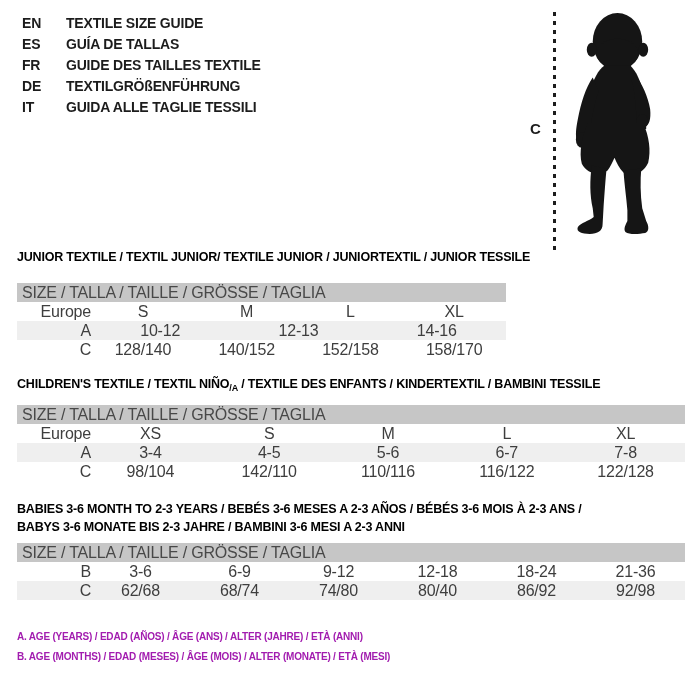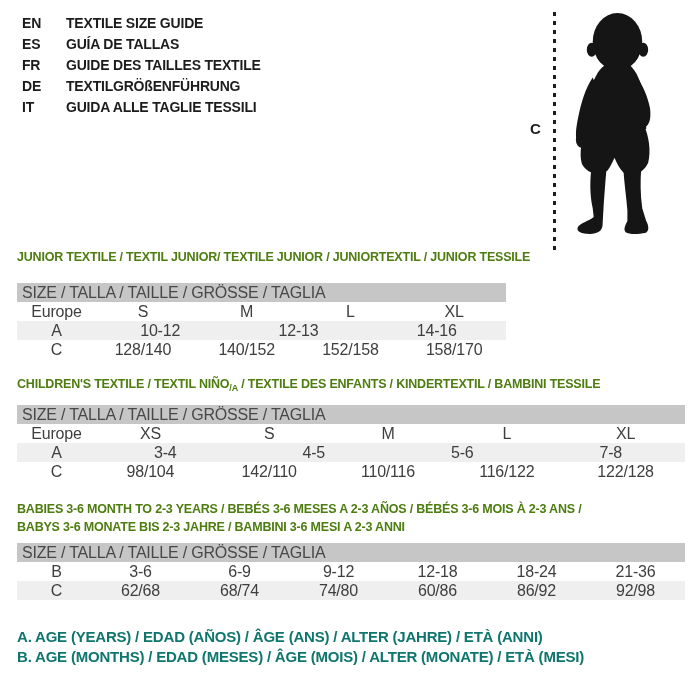--- a/index.html
+++ b/index.html
@@ -14,35 +14,35 @@
   .lang-code{width:44px;}
   
   .figure{position:absolute;left:528px;top:8px;width:165px;height:245px;}
   .measure-label{position:absolute;left:2px;top:112px;font-size:15px;font-weight:700;color:#1c1c1c;}
   .measure-line{
     position:absolute;left:25px;top:4px;width:3px;height:240px;
     background:repeating-linear-gradient(to bottom,#1c1c1c 0px,#1c1c1c 4px,transparent 4px,transparent 9px);
   }
   .toddler-svg{position:absolute;left:35px;top:2px;}
   
-  .sec-title{position:absolute;left:17px;font-size:12.5px;font-weight:700;color:#4d7c0f;white-space:nowrap;}
+  .sec-title{position:absolute;left:17px;font-size:12.5px;font-weight:700;color:#000000;white-space:nowrap;}
   .sec-title .subscr{font-size:9px;vertical-align:-3px;}
   .sec-title.two-line{line-height:18px;white-space:normal;width:580px;}
   
   .size-table{position:absolute;left:17px;font-size:16px;color:#3e3e3e;}
   .t-junior{top:283px;width:489px;}
   .t-children{top:405px;width:668px;}
   .t-babies{top:543px;width:668px;}
   .st-header{height:19px;line-height:19px;background:#c6c6c6;color:#484848;padding-left:5px;box-sizing:border-box;}
   .st-row{display:flex;height:19px;line-height:19px;}
   .st-row.alt{background:#efefef;}
-  .st-label{width:74px;padding-left:5px;box-sizing:border-box;text-align:center;}
+  .st-label{width:74px;padding-left:5px;box-sizing:border-box;text-align:right;}
   .st-cell{flex:1;text-align:center;}
   
-  .footnotes{position:absolute;left:17px;top:627px;font-size:15px;font-weight:700;color:#0f766e;}
+  .footnotes{position:absolute;left:17px;top:627px;font-size:10px;font-weight:700;color:#a21caf;}
   .footnote{height:20px;line-height:20px;white-space:nowrap;}
 </style>
 </head>
 <body>
 
 <div class="lang-list">
   <div class="lang-row">
     <span class="lang-code">EN</span>
     <span class="lang-label">TEXTILE SIZE GUIDE</span>
   </div>
@@ -119,20 +119,21 @@
     <span class="st-cell">S</span>
     <span class="st-cell">M</span>
     <span class="st-cell">L</span>
     <span class="st-cell">XL</span>
   </div>
   <div class="st-row alt">
     <span class="st-label">A</span>
     <span class="st-cell">3-4</span>
     <span class="st-cell">4-5</span>
     <span class="st-cell">5-6</span>
+    <span class="st-cell">6-7</span>
     <span class="st-cell">7-8</span>
   </div>
   <div class="st-row">
     <span class="st-label">C</span>
     <span class="st-cell">98/104</span>
     <span class="st-cell">142/110</span>
     <span class="st-cell">110/116</span>
     <span class="st-cell">116/122</span>
     <span class="st-cell">122/128</span>
   </div>
@@ -151,21 +152,21 @@
     <span class="st-cell">9-12</span>
     <span class="st-cell">12-18</span>
     <span class="st-cell">18-24</span>
     <span class="st-cell">21-36</span>
   </div>
   <div class="st-row alt">
     <span class="st-label">C</span>
     <span class="st-cell">62/68</span>
     <span class="st-cell">68/74</span>
     <span class="st-cell">74/80</span>
-    <span class="st-cell">60/86</span>
+    <span class="st-cell">80/40</span>
     <span class="st-cell">86/92</span>
     <span class="st-cell">92/98</span>
   </div>
 </div>
 
 <div class="footnotes">
   <div class="footnote">A. AGE (YEARS) / EDAD (AÑOS) / ÂGE (ANS) / ALTER (JAHRE) / ETÀ (ANNI)</div>
   <div class="footnote">B. AGE (MONTHS) / EDAD (MESES) / ÂGE (MOIS) / ALTER (MONATE) / ETÀ (MESI)</div>
 </div>
 

